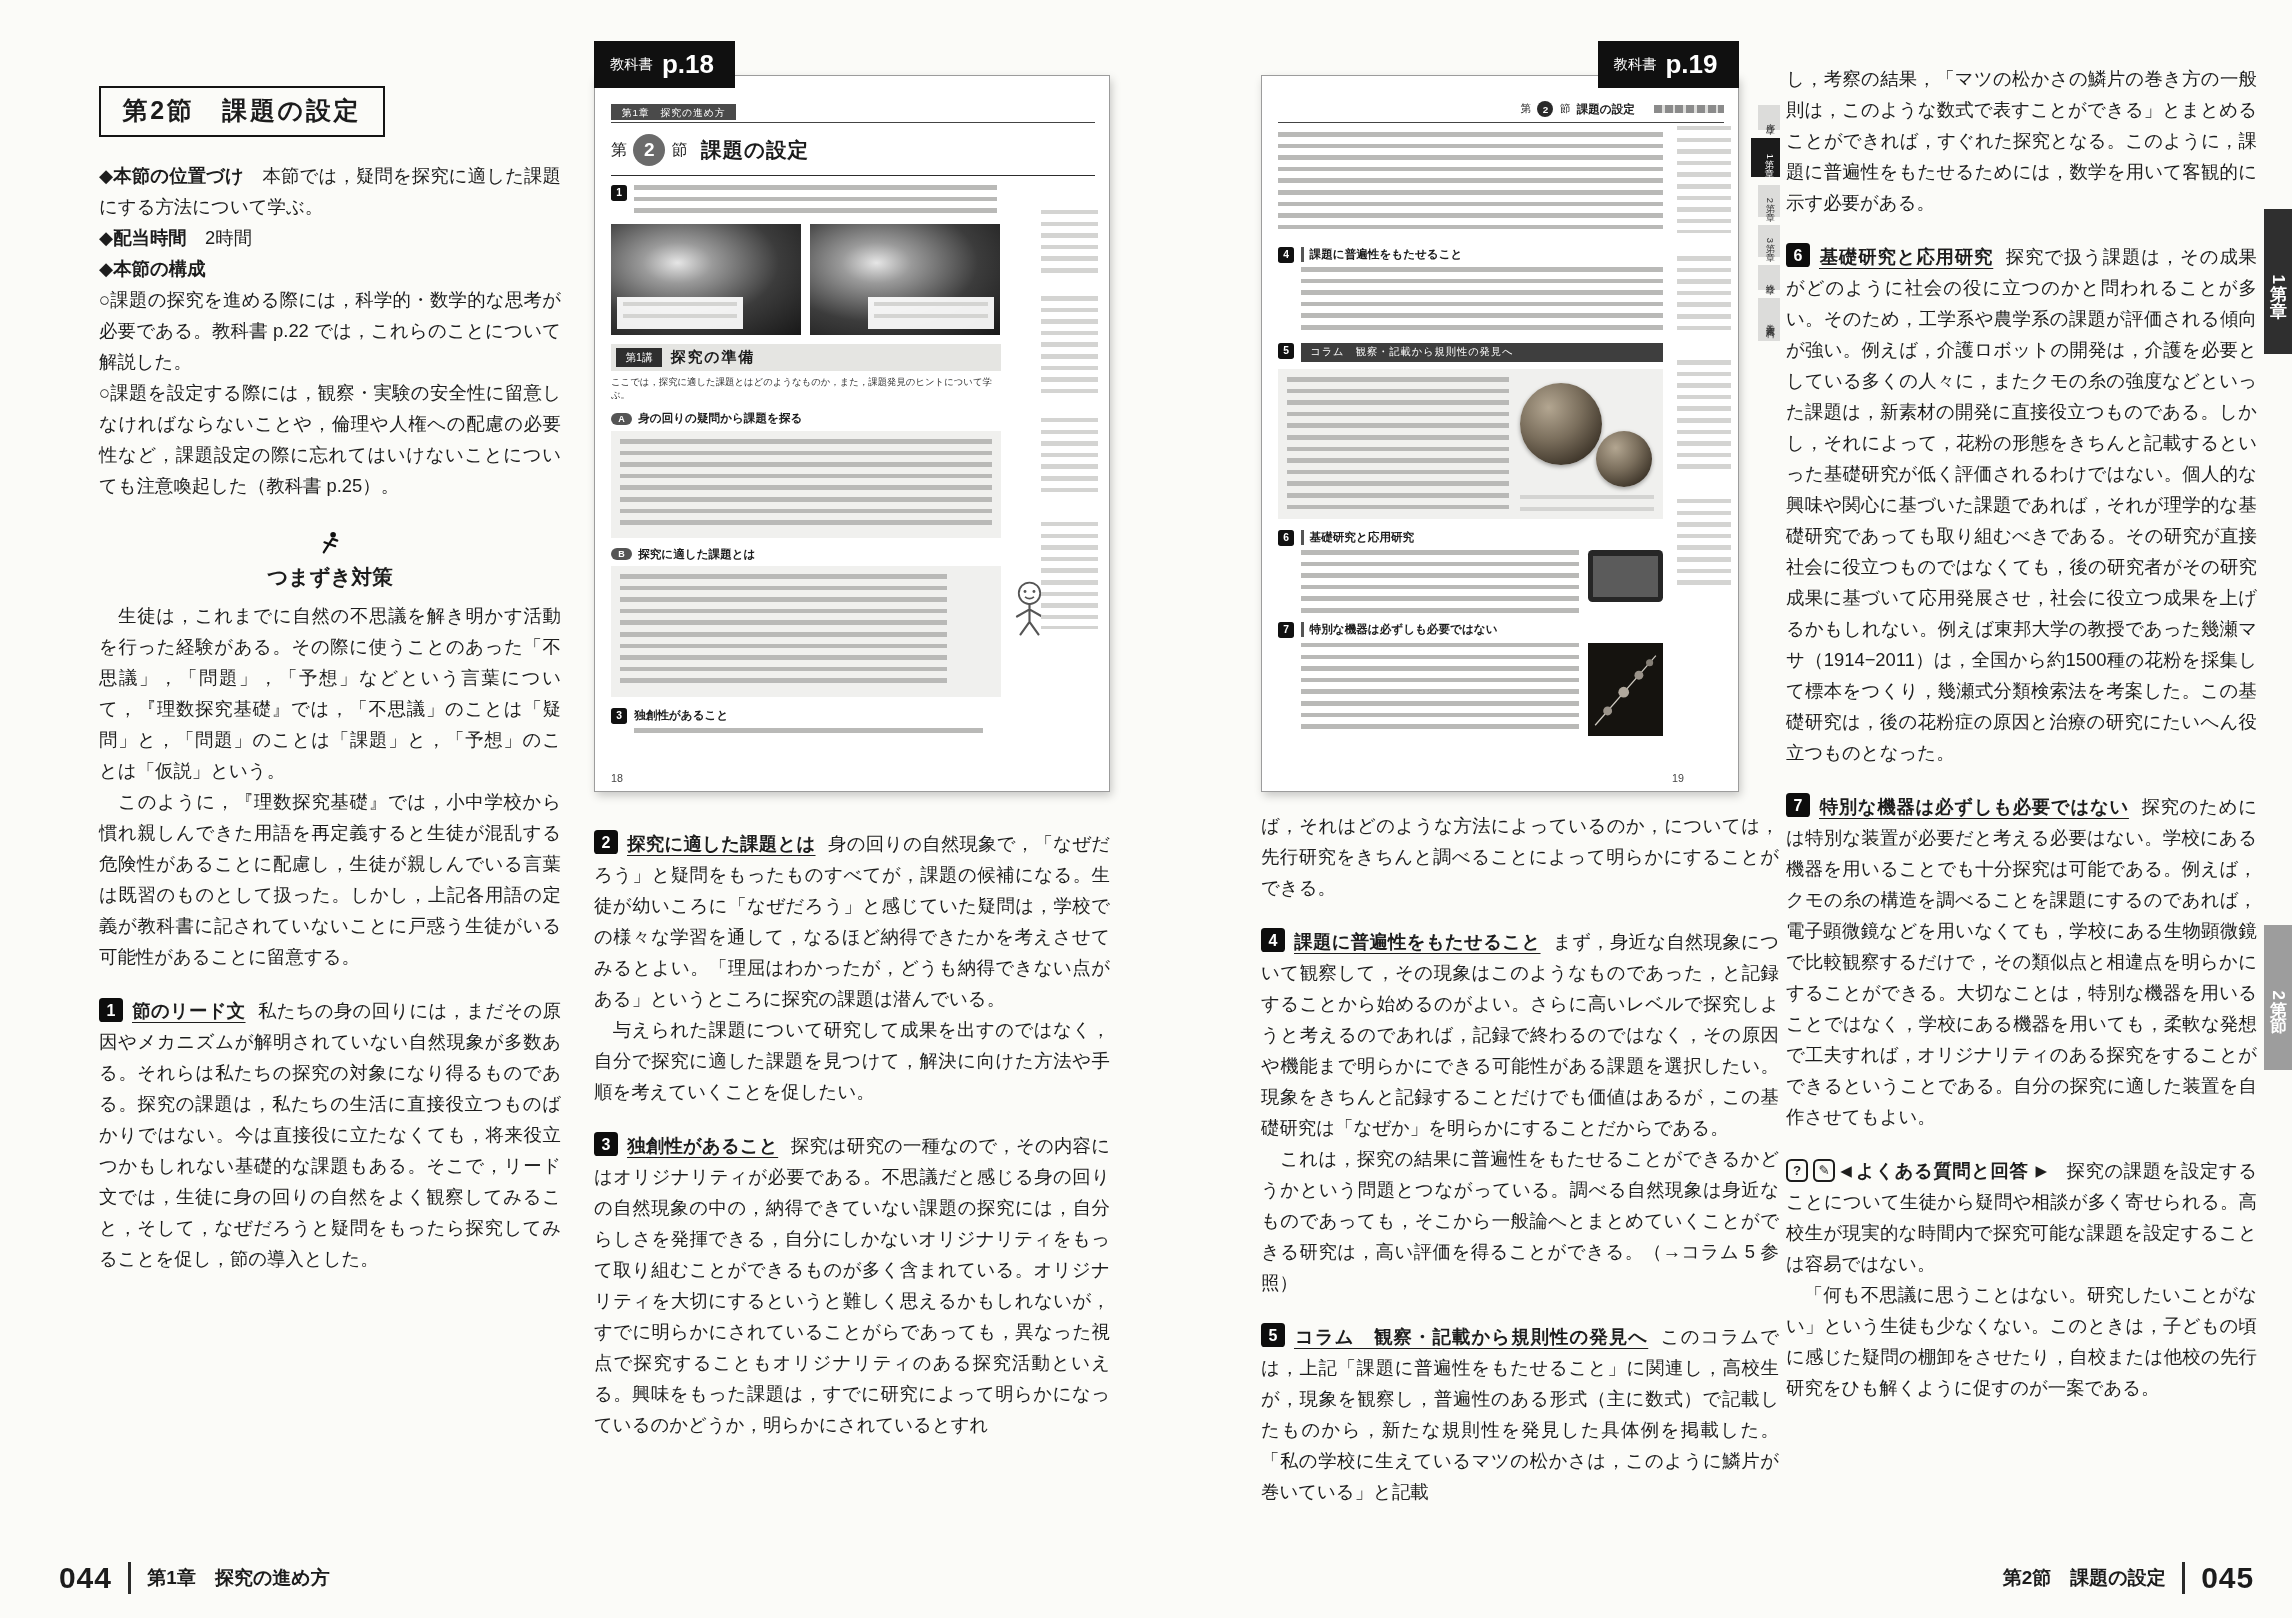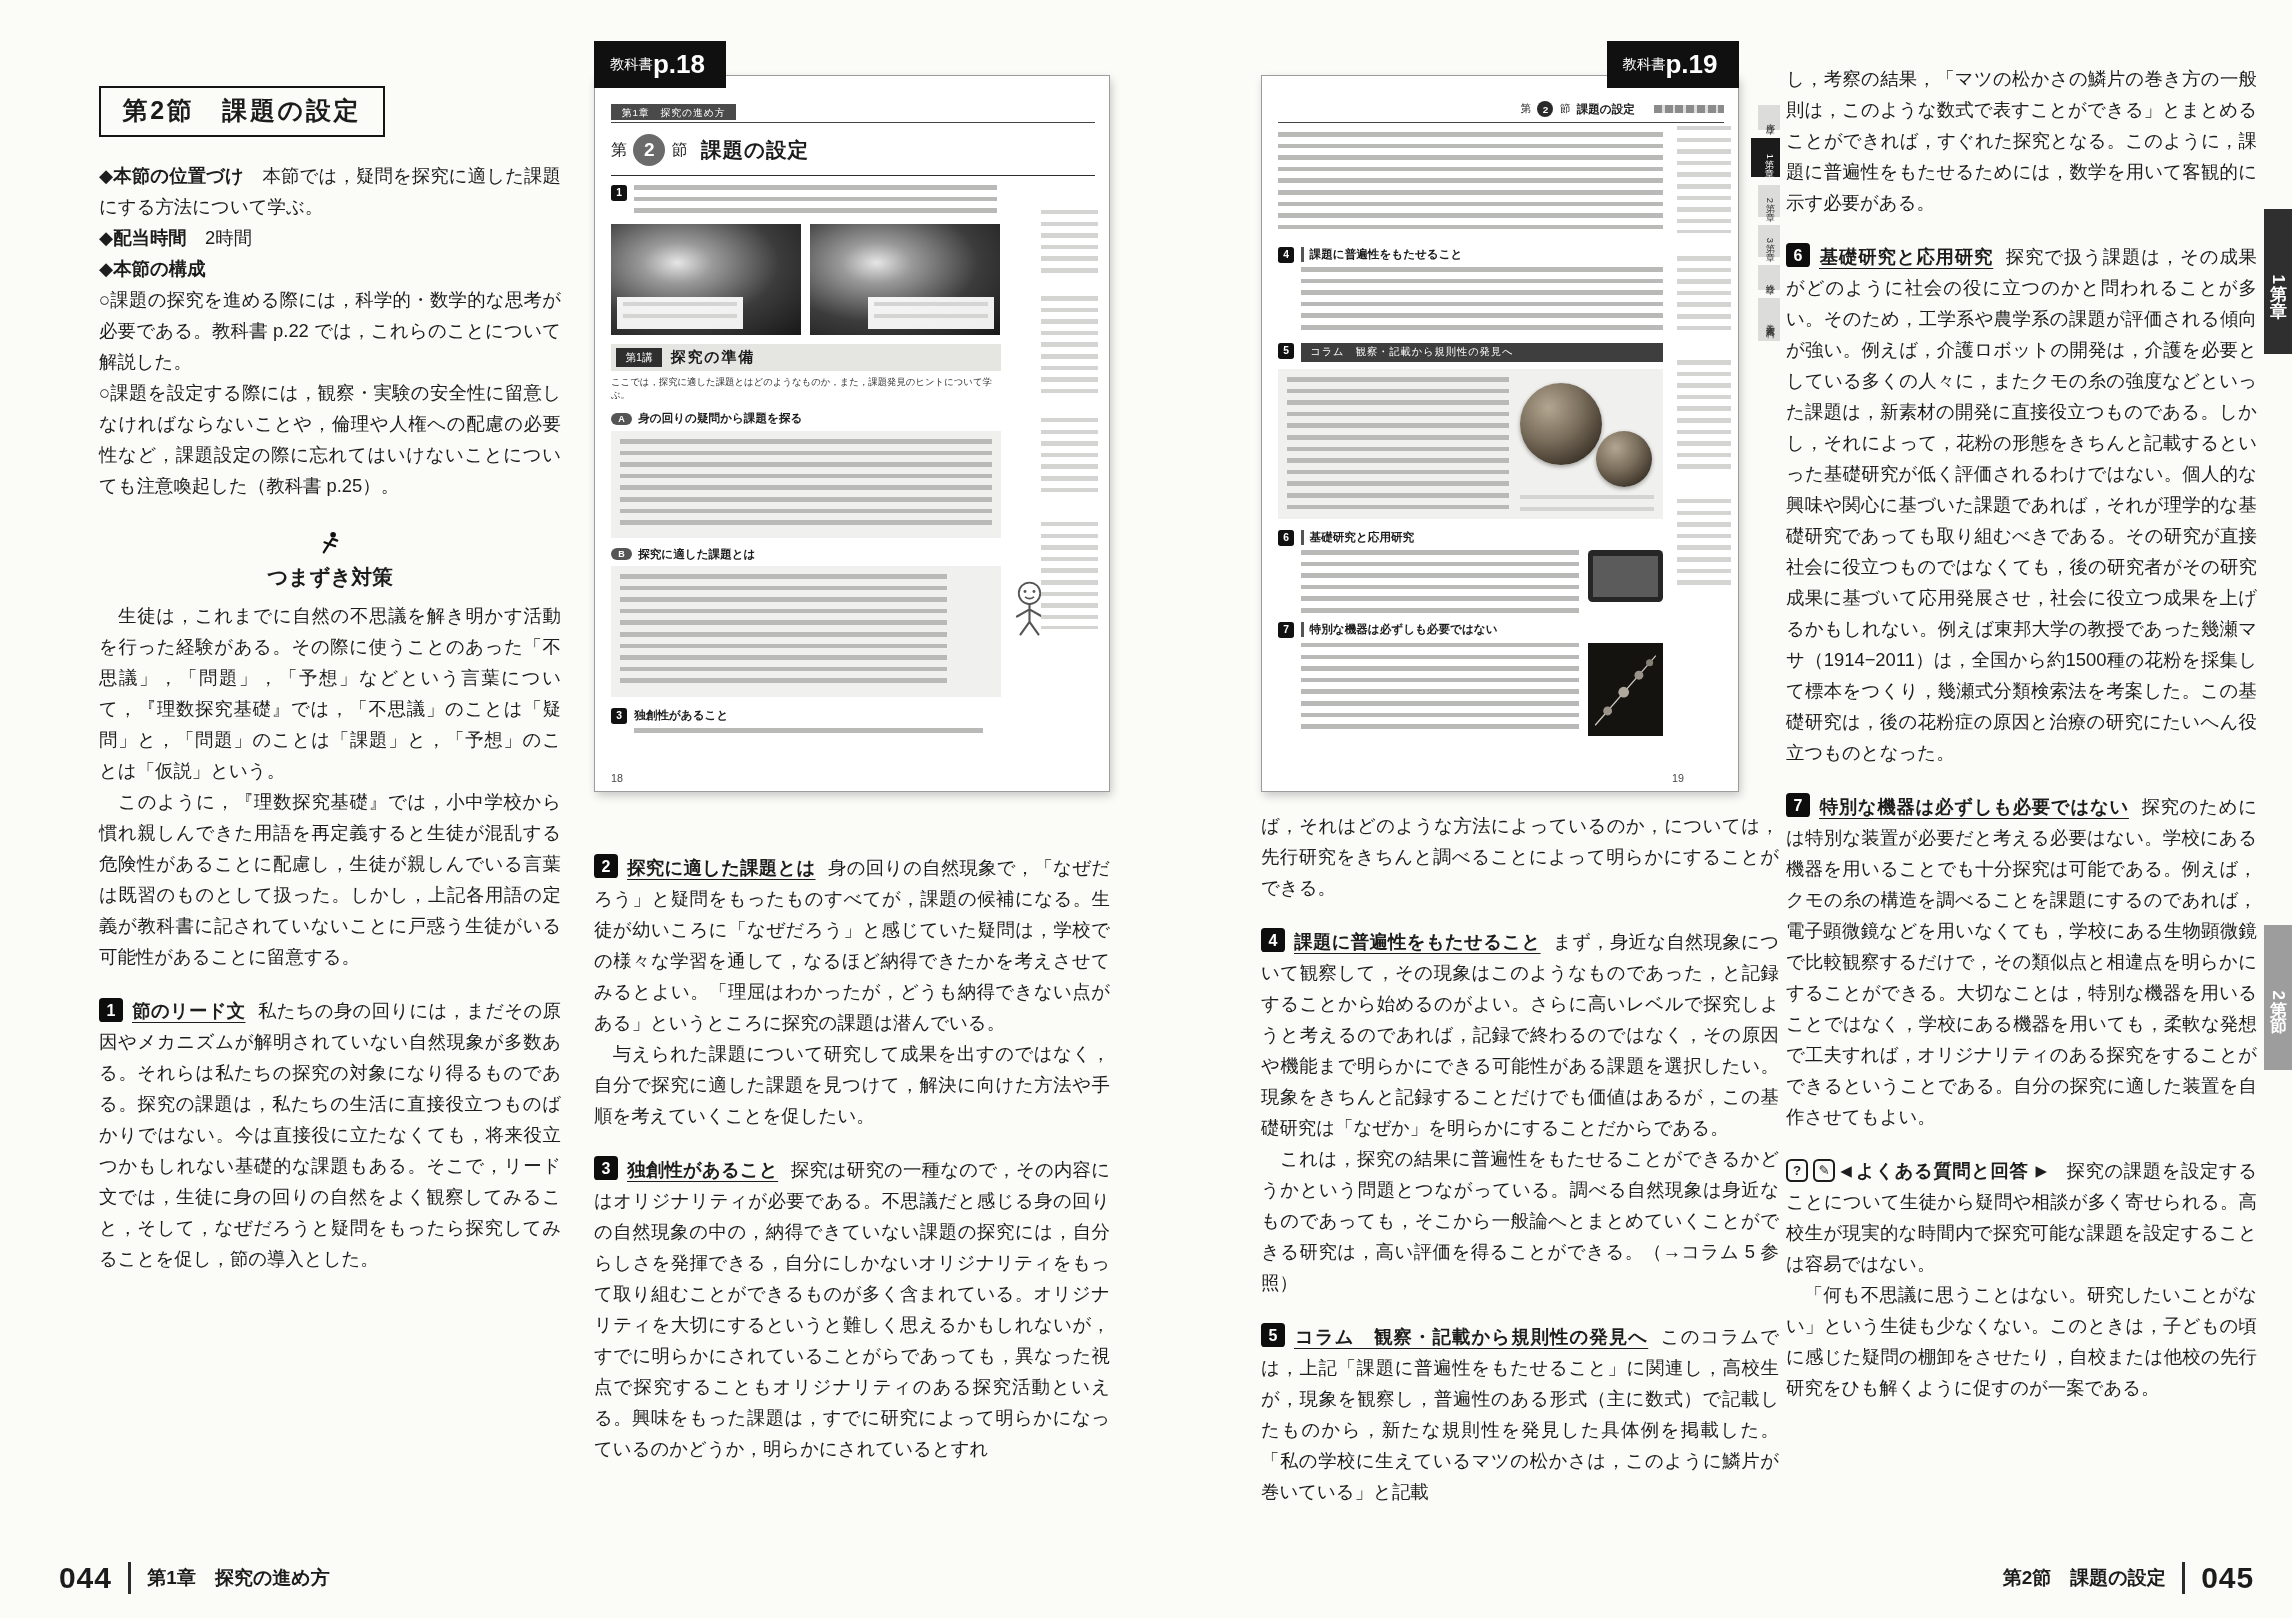--- a/index.html
+++ b/index.html
@@ -5,21 +5,21 @@
   * { margin:0; padding:0; box-sizing:border-box; }
   html,body { width:2293px; height:1618px; }
   body {
     position:relative; overflow:hidden;
     background:#fbfbf8;
     color:#1c1c1c;
     font-family:"Liberation Sans","DejaVu Sans",sans-serif;
   }
   .col { position:absolute; }
   #col1 { left:99px; top:86px;  width:462px; }
-  #col2 { left:594px; top:852px; width:516px; }
+  #col2 { left:594px; top:828px; width:516px; }
   #col3 { left:1261px; top:810px; width:518px; }
   #col4 { left:1786px; top:63px;  width:471px; }
 
   .p { font-size:18.4px; line-height:31px; text-align:justify; color:#1d1d1d; }
   .lbl { font-weight:bold; }
   #guide-title-box {
     display:inline-block; border:2.7px solid #141414;
     padding:6.3px 21.5px 8px; font-size:25px; font-weight:bold;
     letter-spacing:2.7px; margin-bottom:23px;
   }
@@ -40,21 +40,21 @@
   }
   .faq-tri { font-weight:bold; font-size:15px; vertical-align:0.9px; }
   .faq-title { font-weight:bold; margin:0 7.2px 0 3.6px; }
 
   
   .thumb { position:absolute; }
   #thumb18 { left:594px;  top:41px; width:516px; height:751px; }
   #thumb19 { left:1261px; top:41px; width:519px; height:751px; }
   .tk-tab {
     position:absolute; top:0; height:47px; background:#101010; color:#fff; z-index:3;
-    display:flex; align-items:center; padding:0 21.5px 0 16px;
+    display:flex; align-items:center; gap:9px; padding:0 21.5px 0 16px;
   }
   #thumb18 .tk-tab { left:0; }
   #thumb19 .tk-tab { right:41px; }
   .tk-tab .t-small { font-size:14.3px; }
   .tk-tab .t-big   { font-size:26px; font-weight:bold; }
   .tk-page {
     position:absolute; left:0; top:34px; bottom:0; background:#fff;
     border:0.9px solid #9c9c9c; box-shadow:1.8px 3.6px 9px rgba(0,0,0,.22);
     padding:14.3px 14.3px 10.7px 16px;
   }

